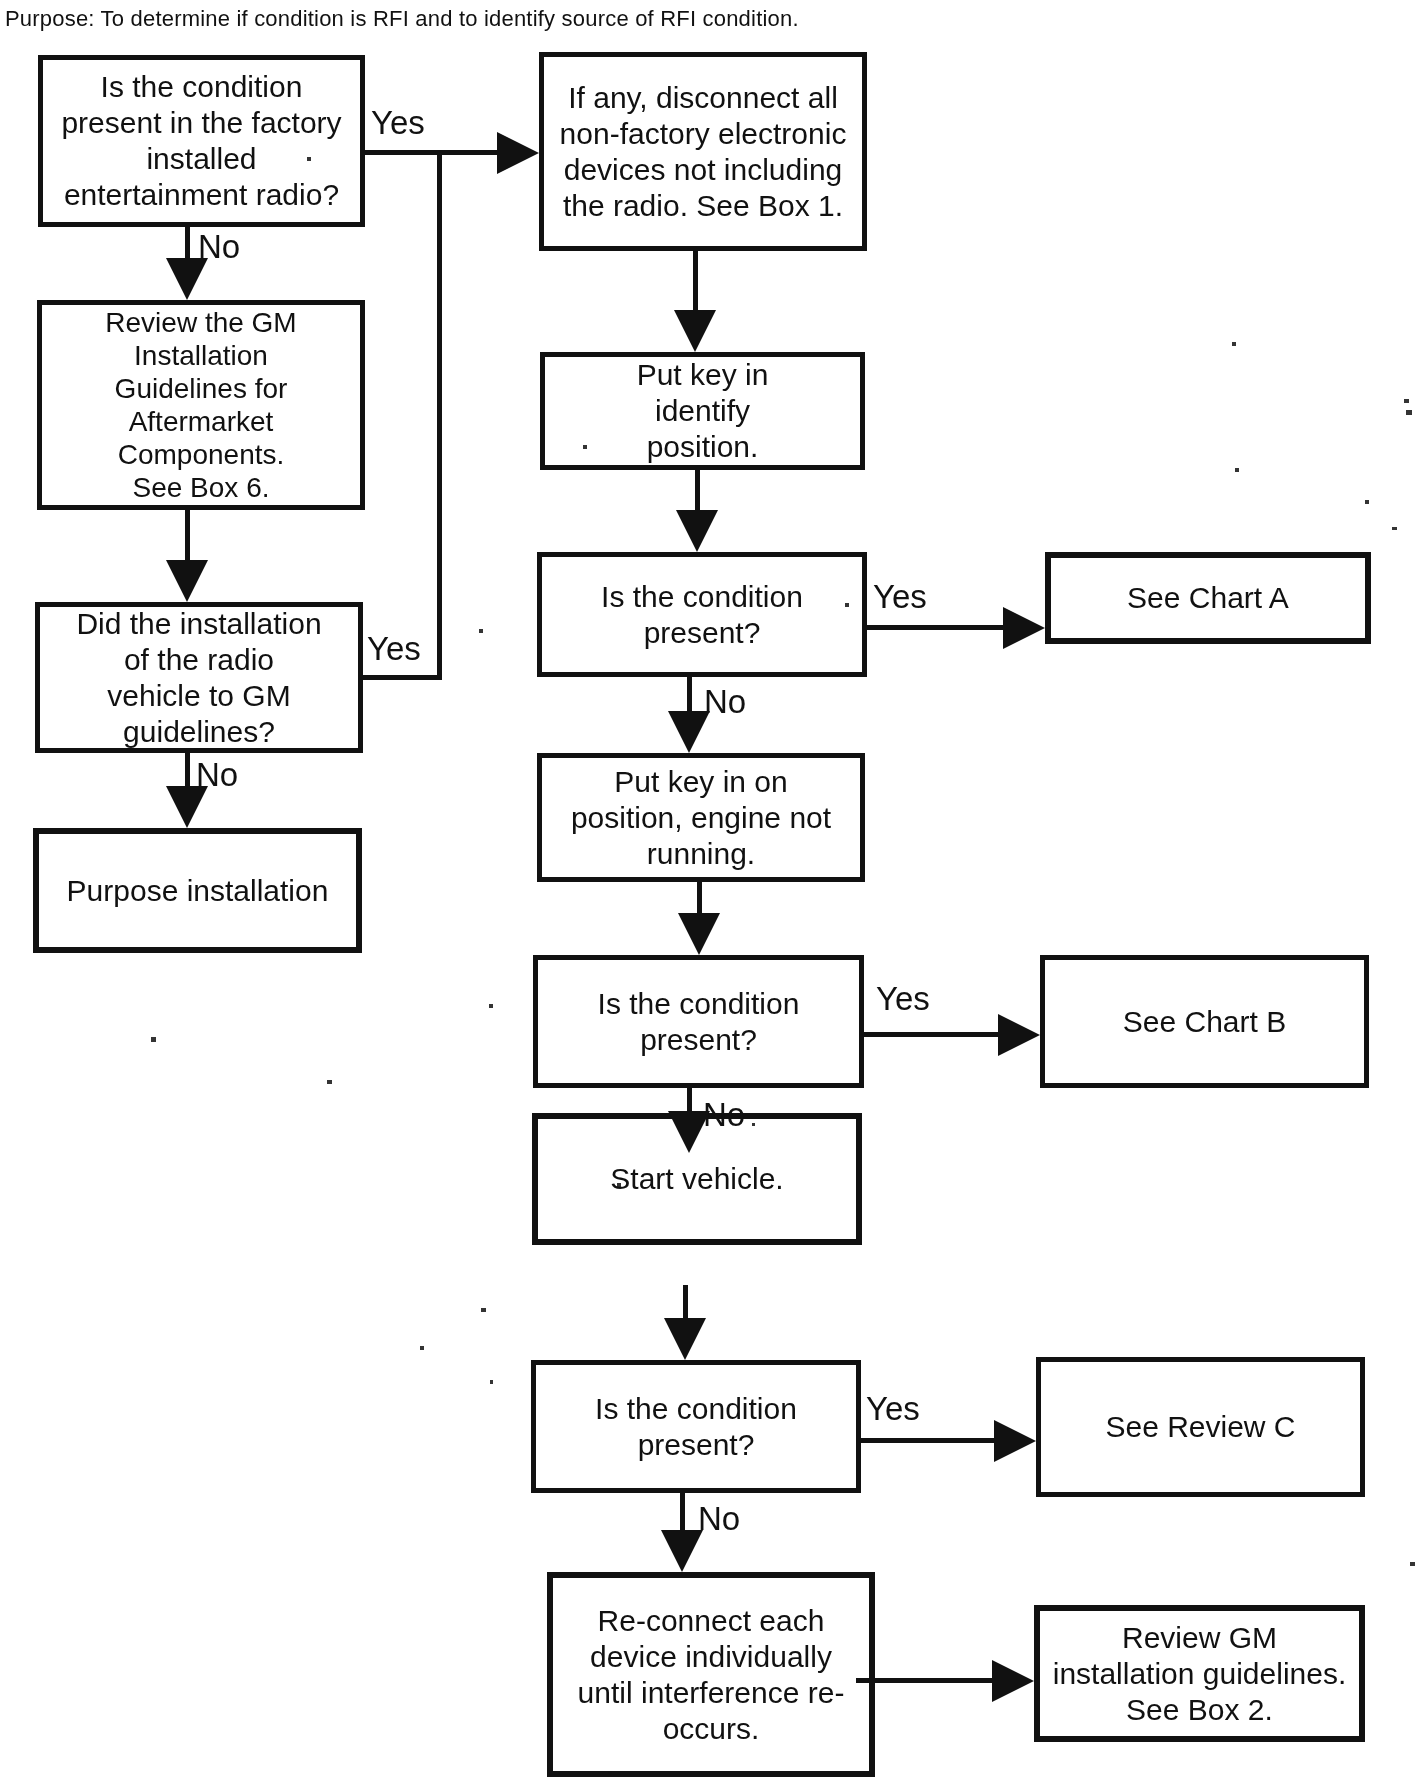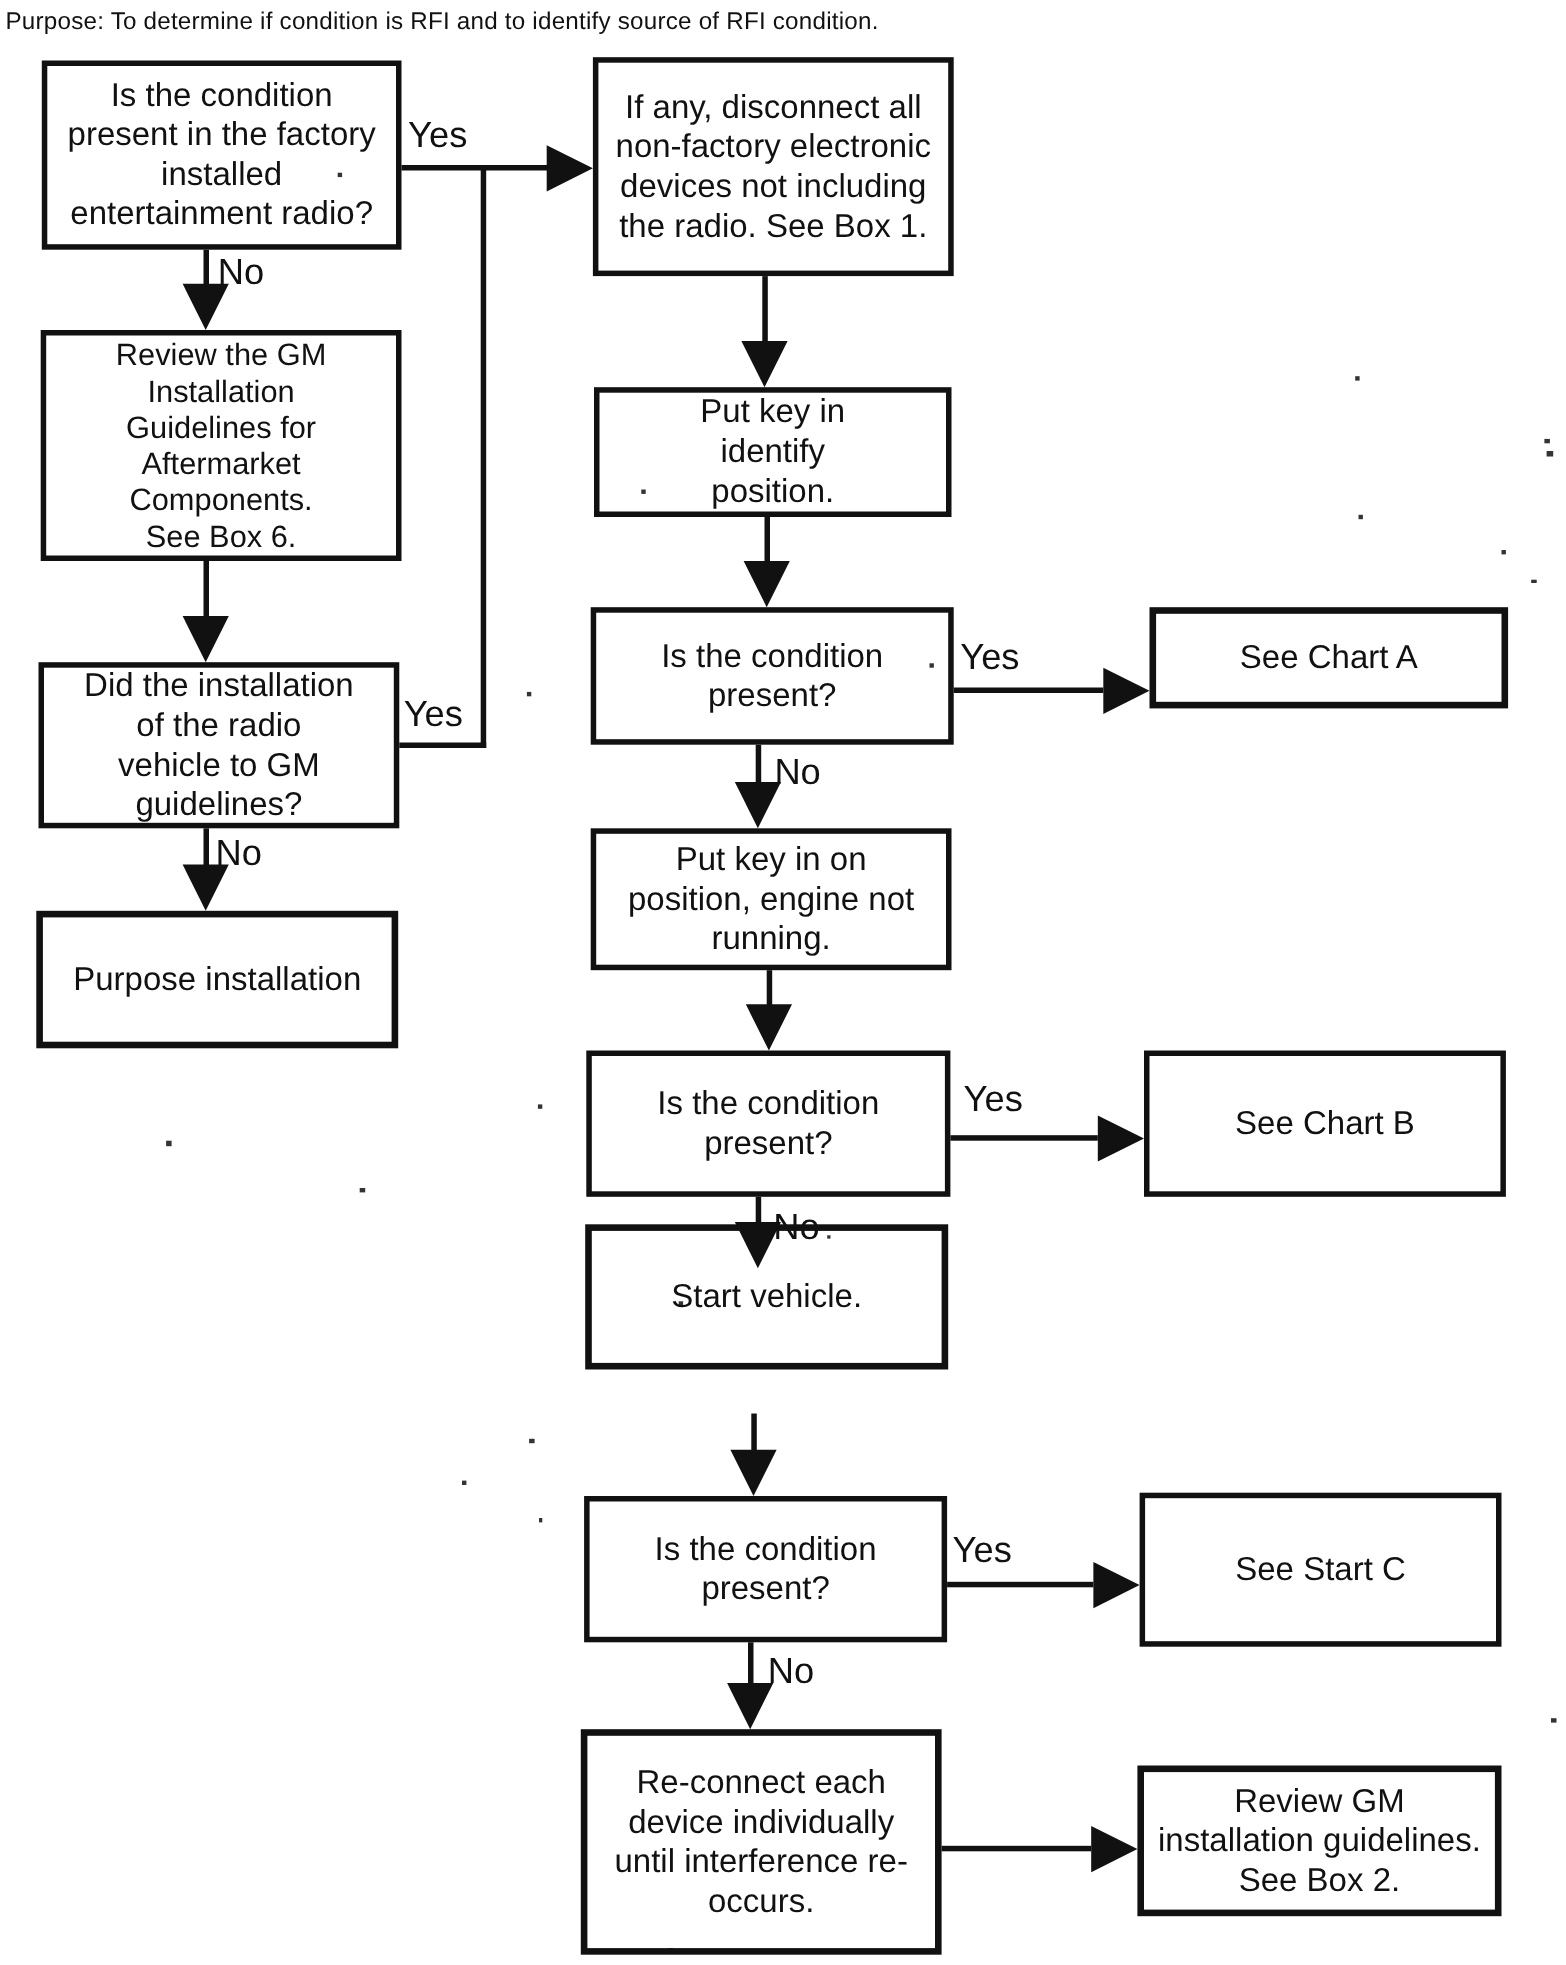--- a/index.html
+++ b/index.html
@@ -99,35 +99,35 @@
     <span>Is the condition
 present?</span>
   </div>
   <div class="node thick" style="left:532px;top:1113px;width:330px;height:132px;">
     <span>Start vehicle.</span>
   </div>
   <div class="node" style="left:531px;top:1360px;width:330px;height:133px;">
     <span>Is the condition
 present?</span>
   </div>
-  <div class="node thick" style="left:528px;top:1572px;width:328px;height:205px;">
+  <div class="node thick" style="left:547px;top:1572px;width:328px;height:205px;">
     <span>Re-connect each
 device individually
 until interference re-
 occurs.</span>
   </div>
 
   <div class="node thick" style="left:1045px;top:552px;width:326px;height:92px;">
     <span>See Chart A</span>
   </div>
   <div class="node" style="left:1040px;top:955px;width:329px;height:133px;">
     <span>See Chart B</span>
   </div>
   <div class="node" style="left:1036px;top:1357px;width:329px;height:140px;">
-    <span>See Start C</span>
+    <span>See Review C</span>
   </div>
   <div class="node thick" style="left:1034px;top:1605px;width:331px;height:137px;">
     <span>Review GM
 installation guidelines.
 See Box 2.</span>
   </div>
 
   <div class="line" style="left:365px;top:150px;width:140px;height:5px;"></div>
   <div class="arr-r" style="left:497px;top:132px;"></div>
 

